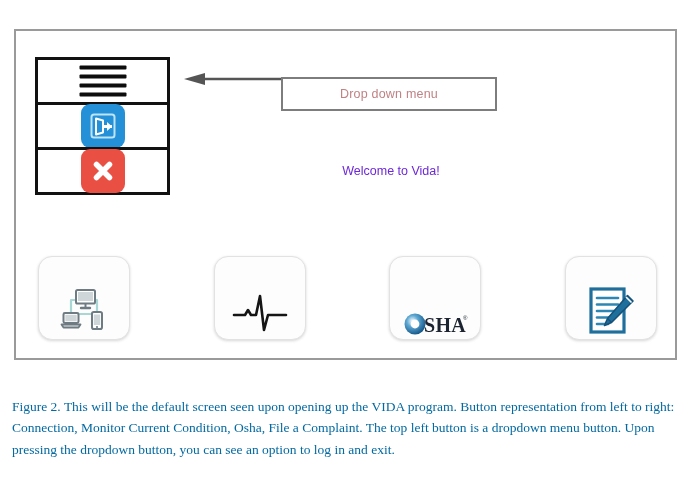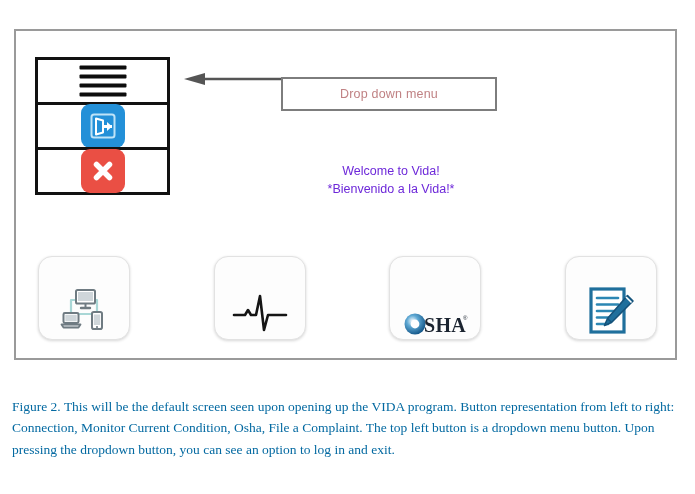--- a/index.html
+++ b/index.html
@@ -202,21 +202,20 @@
       <line x1="20" y1="7" x2="98" y2="7" stroke="#555555" stroke-width="2.4"></line>
       <path d="M0 7 L21 1 L21 13 Z" fill="#555555"></path>
     </svg>
 
     <div id="callout-box">
       <span id="callout-label">Drop down menu</span>
     </div>
 
     <div id="welcome-block">
       <div>Welcome to Vida!</div>
-      <div>*Bienvenido a la Vida!*</div>
     </div>
 
     <div id="button-row">
 
       <div class="app-button">
         <span>
           <svg width="56" height="56" viewBox="0 0 56 56" aria-hidden="true">
 
             <path d="M15 17 L15 31 M15 31 L41 31 M41 31 L41 17 M15 17 L22 17 M41 17 L34 17" fill="none" stroke="#a9d7d6" stroke-width="2.2" stroke-linecap="round"></path>
 

